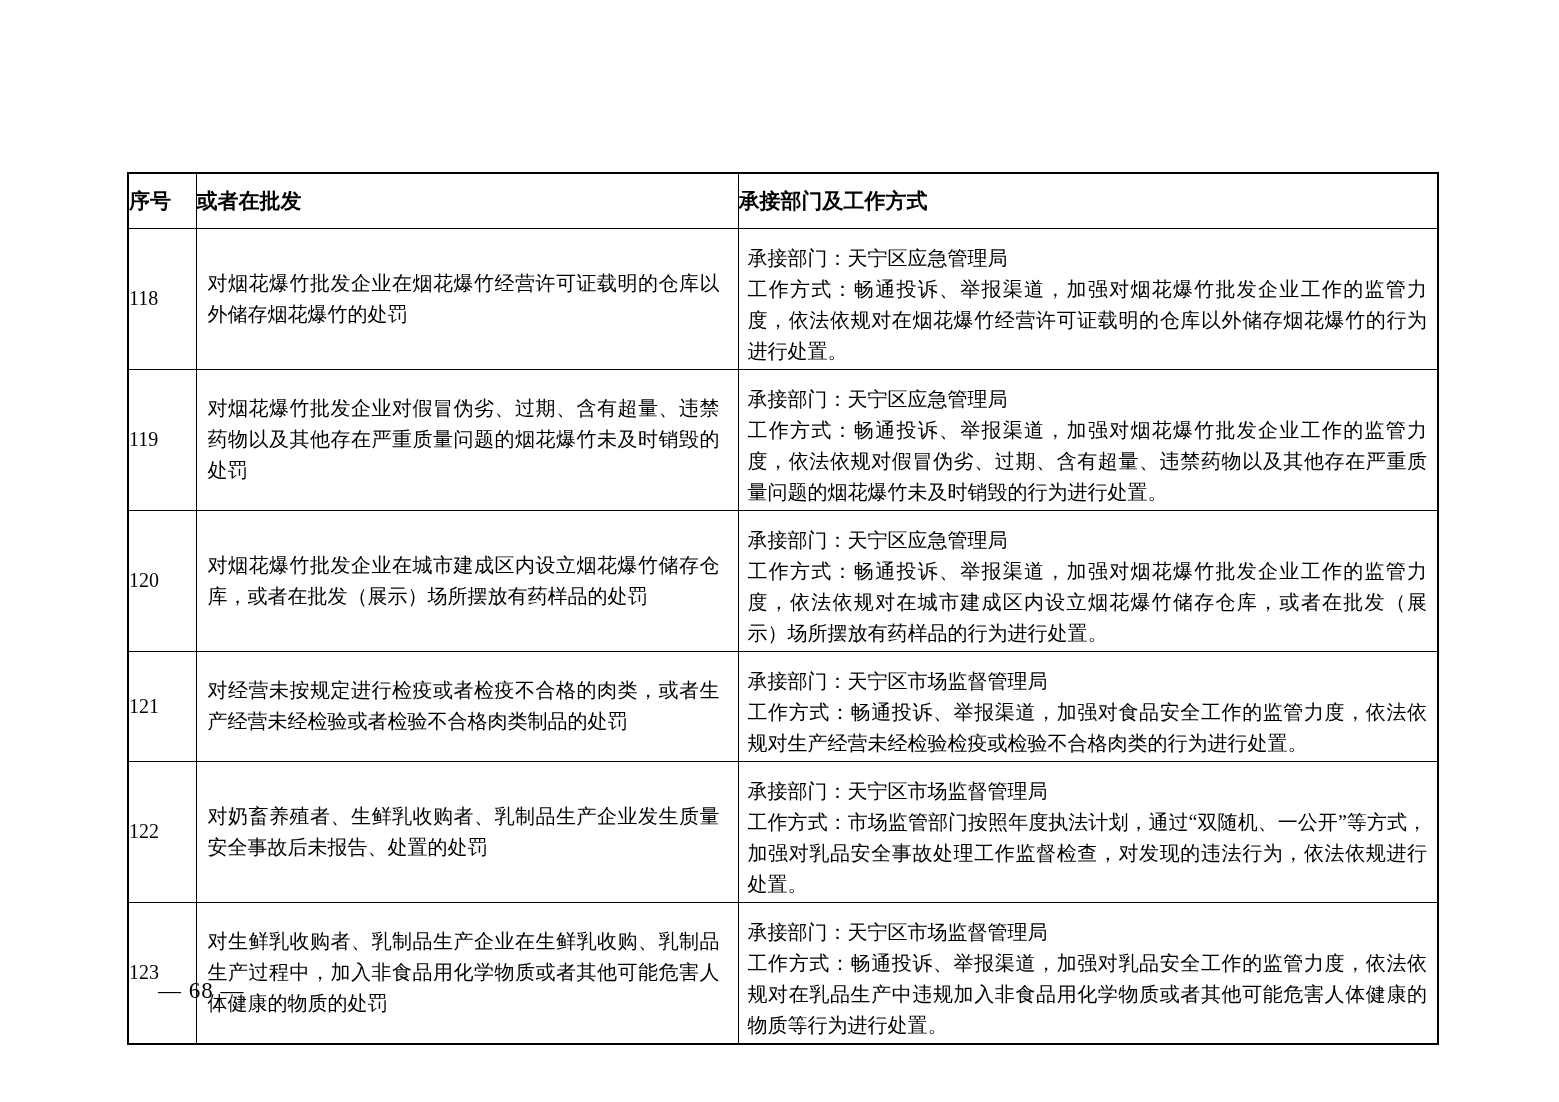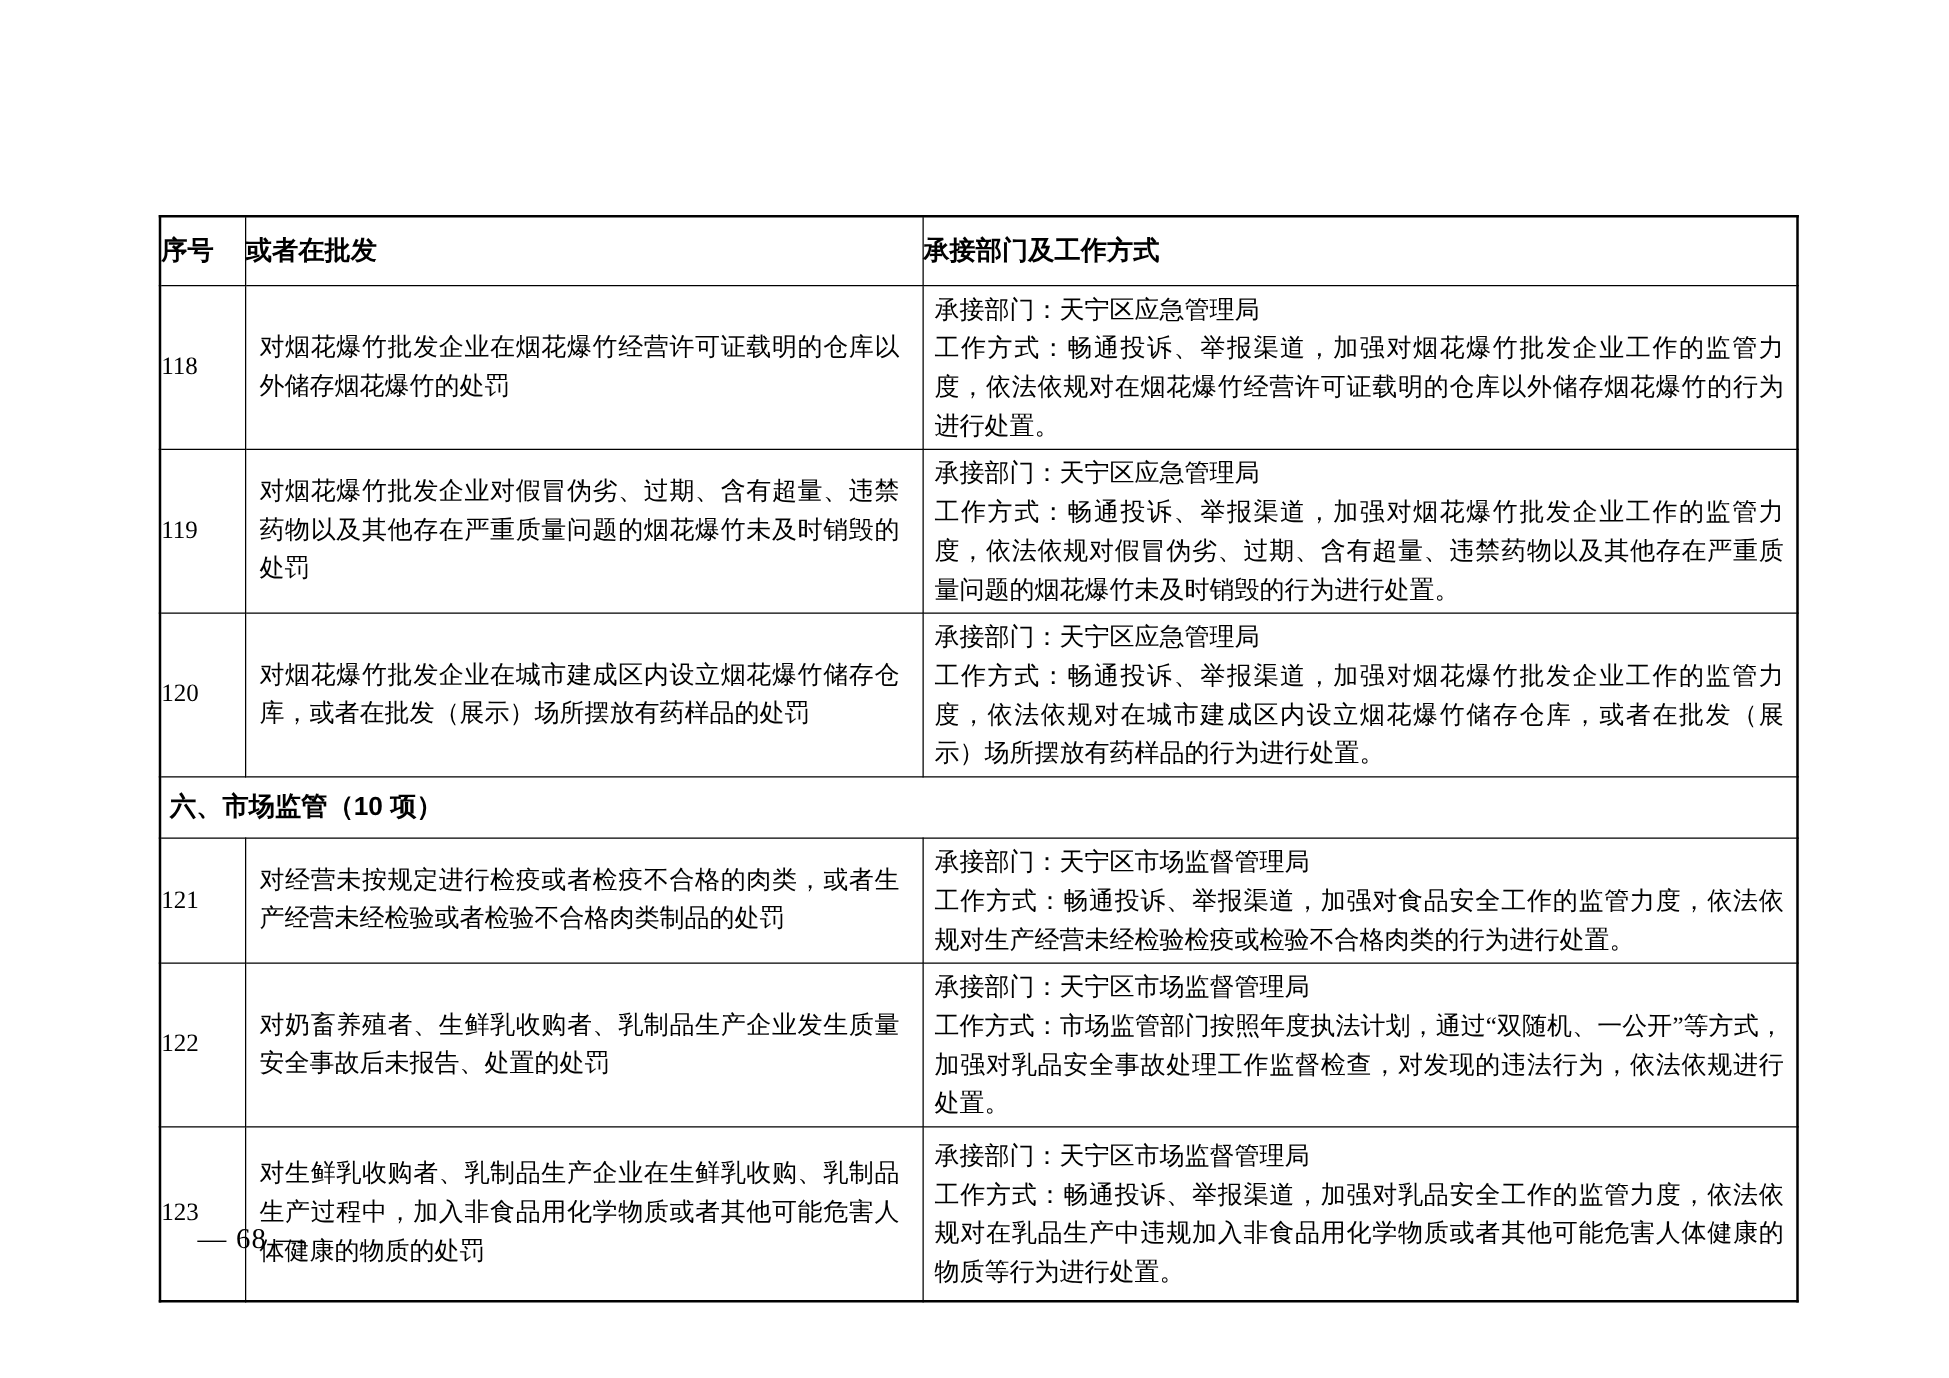--- a/index.html
+++ b/index.html
@@ -39,21 +39,21 @@
   td.c-num {
     text-align: left;
     font-family: "Liberation Serif", serif;
   }
   td.c-name {
     text-align: justify;
     text-justify: inter-character;
     padding: 4px 18px 4px 11px;
   }
   td.c-dept {
-    padding: 4px 10px 2px 9px;
+    padding: 14px 10px 2px 9px;
     vertical-align: middle;
   }
   td.c-dept .method-line, td.c-dept .dept-line {
     text-align: justify;
     text-justify: inter-character;
   }
   tr.section-row td {
     font-weight: bold;
     font-size: 21px;
     font-family: "Liberation Sans", "DejaVu Sans", sans-serif;
@@ -111,23 +111,20 @@
         </td>
       </tr>
       <tr data-row="2">
         <td class="c-num">120</td>
         <td class="c-name">对烟花爆竹批发企业在城市建成区内设立烟花爆竹储存仓库，或者在批发（展示）场所摆放有药样品的处罚</td>
         <td class="c-dept">
           <div class="dept-line">承接部门：天宁区应急管理局</div>
           <div class="method-line">工作方式：畅通投诉、举报渠道，加强对烟花爆竹批发企业工作的监管力度，依法依规对在城市建成区内设立烟花爆竹储存仓库，或者在批发（展示）场所摆放有药样品的行为进行处置。</div>
         </td>
       </tr>
-      <tr data-row="3" class="section-row">
-        <td colspan="3">六、市场监管（10 项）</td>
-      </tr>
       <tr data-row="4">
         <td class="c-num">121</td>
         <td class="c-name">对经营未按规定进行检疫或者检疫不合格的肉类，或者生产经营未经检验或者检验不合格肉类制品的处罚</td>
         <td class="c-dept">
           <div class="dept-line">承接部门：天宁区市场监督管理局</div>
           <div class="method-line">工作方式：畅通投诉、举报渠道，加强对食品安全工作的监管力度，依法依规对生产经营未经检验检疫或检验不合格肉类的行为进行处置。</div>
         </td>
       </tr>
       <tr data-row="5">
         <td class="c-num">122</td>

